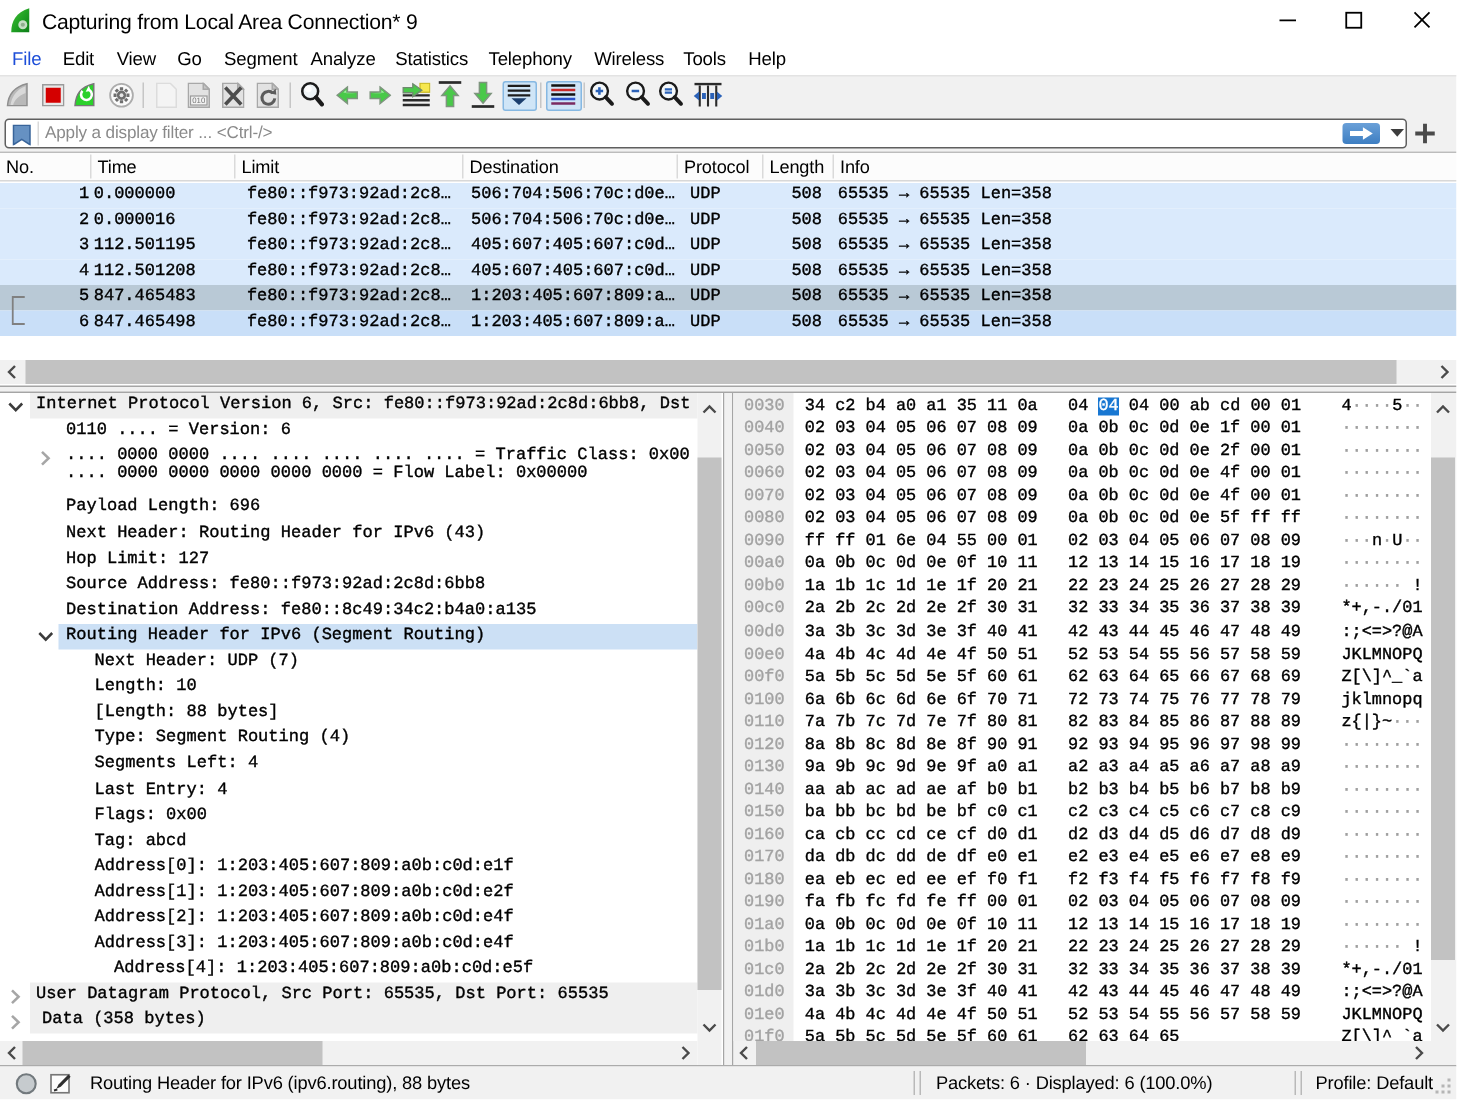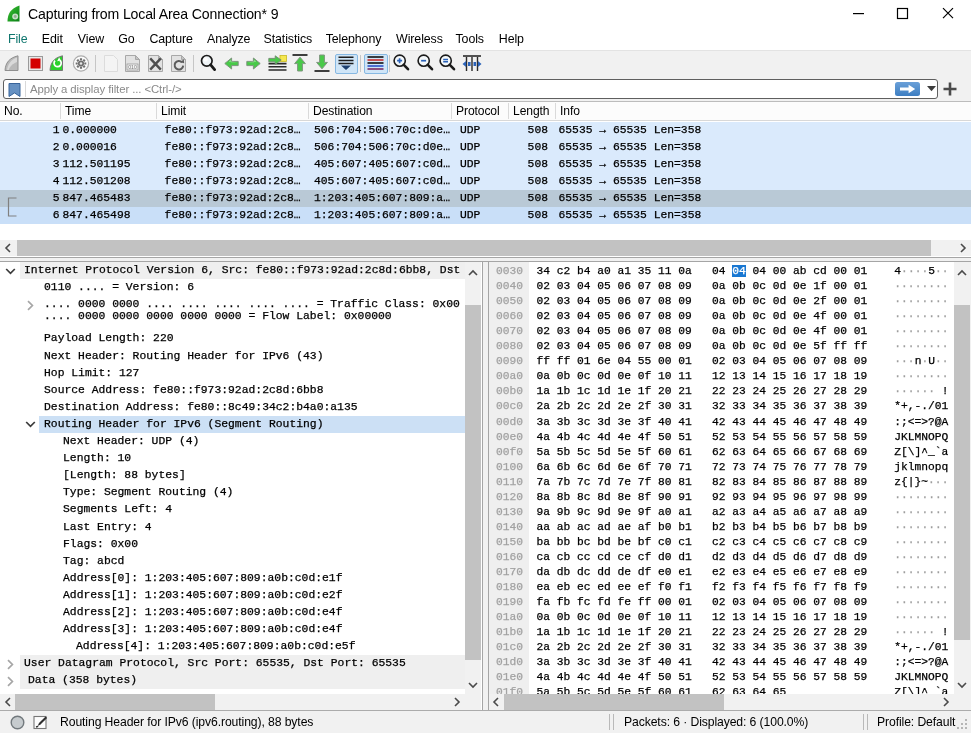--- a/index.html
+++ b/index.html
@@ -23,25 +23,25 @@
     <path d="M0.5,16.5 C0.5,9 3.5,3.5 12.5,0.5 L12.5,16.5 Z" fill="url(#fing)"></path>
     <circle cx="8.2" cy="11.5" r="3" fill="#cfe3cf" opacity="0.95"></circle>
     <circle cx="8.2" cy="11.5" r="1.4" fill="#8fae8f"></circle>
   </svg>
 <div class="a" style="left:28px;top:6px;font-size:14.1px;color:#000;letter-spacing:-0.15px">Capturing from Local Area Connection* 9</div>
 <svg class="a" style="left:845px;top:0px" width="126" height="28" viewBox="0 0 126 28">
     <path d="M8,13.6 h11" stroke="#000" stroke-width="1.2" fill="none"></path>
     <rect x="52.5" y="8.5" width="10" height="10" stroke="#000" stroke-width="1.2" fill="none"></rect>
     <path d="M98,8.2 l10,10 M108,8.2 l-10,10" stroke="#000" stroke-width="1.2" fill="none"></path>
   </svg>
-<div class="a" style="left:8px;top:32px;font-size:12.4px;color:#0f766e;letter-spacing:-0.1px">File</div>
+<div class="a" style="left:8px;top:32px;font-size:12.4px;color:#1d4ed8;letter-spacing:-0.1px">File</div>
 <div class="a" style="left:41.8px;top:32px;font-size:12.4px;color:#000;letter-spacing:-0.1px">Edit</div>
 <div class="a" style="left:77.8px;top:32px;font-size:12.4px;color:#000;letter-spacing:-0.1px">View</div>
 <div class="a" style="left:118.2px;top:32px;font-size:12.4px;color:#000;letter-spacing:-0.1px">Go</div>
-<div class="a" style="left:149.4px;top:32px;font-size:12.4px;color:#000;letter-spacing:-0.1px">Capture</div>
+<div class="a" style="left:149.4px;top:32px;font-size:12.4px;color:#000;letter-spacing:-0.1px">Segment</div>
 <div class="a" style="left:207px;top:32px;font-size:12.4px;color:#000;letter-spacing:-0.1px">Analyze</div>
 <div class="a" style="left:263.5px;top:32px;font-size:12.4px;color:#000;letter-spacing:-0.1px">Statistics</div>
 <div class="a" style="left:325.7px;top:32px;font-size:12.4px;color:#000;letter-spacing:-0.1px">Telephony</div>
 <div class="a" style="left:396.1px;top:32px;font-size:12.4px;color:#000;letter-spacing:-0.1px">Wireless</div>
 <div class="a" style="left:455.5px;top:32px;font-size:12.4px;color:#000;letter-spacing:-0.1px">Tools</div>
 <div class="a" style="left:498.8px;top:32px;font-size:12.4px;color:#000;letter-spacing:-0.1px">Help</div>
 <div class="a" style="left:0px;top:50px;width:971px;height:27.5px;background:#f1f1f1;border-top:1px solid #e3e3e3;box-sizing:border-box"></div>
 <div class="a" style="left:0px;top:77.5px;width:971px;height:23px;background:#f1f1f1"></div>
 <div class="a" style="left:0px;top:100.5px;width:971px;height:1px;background:#bcbcbc"></div>
 <svg class="a" style="left:4px;top:55px" width="18" height="16" viewBox="0 0 18 16">
@@ -218,31 +218,31 @@
 <svg class="a" style="left:5px;top:267.5px" width="11" height="7" viewBox="0 0 11 7">
     <path d="M1.2,1 L5.5,5.4 9.8,1" fill="none" stroke="#3c3c3c" stroke-width="1.7"></path>
   </svg>
 <div class="a mono tree" style="left:24px;top:262.0px;width:438px;height:17.1px;overflow:hidden">Internet Protocol Version 6, Src: fe80::f973:92ad:2c8d:6bb8, Dst: fe80::8c49:34c2:b4a0:a135</div>
 <div class="a mono tree" style="left:44px;top:279.1px;width:418px;height:17.1px;overflow:hidden">0110 .... = Version: 6</div>
 <svg class="a" style="left:26.5px;top:299.7px" width="7" height="11" viewBox="0 0 7 11">
     <path d="M1,1.2 L5.4,5.5 1,9.8" fill="none" stroke="#a6a6a6" stroke-width="1.7"></path>
   </svg>
 <div class="a mono tree" style="left:44px;top:296.2px;width:418px;height:17.1px;overflow:hidden">.... 0000 0000 .... .... .... .... .... = Traffic Class: 0x00 (DSCP: CS0, ECN: Not-ECT)</div>
 <div class="a mono tree" style="left:44px;top:308px;width:418px;height:17.1px;overflow:hidden">.... 0000 0000 0000 0000 0000 = Flow Label: 0x00000</div>
-<div class="a mono tree" style="left:44px;top:330.4px;width:418px;height:17.1px;overflow:hidden">Payload Length: 220</div>
+<div class="a mono tree" style="left:44px;top:330.4px;width:418px;height:17.1px;overflow:hidden">Payload Length: 696</div>
 <div class="a mono tree" style="left:44px;top:347.5px;width:418px;height:17.1px;overflow:hidden">Next Header: Routing Header for IPv6 (43)</div>
 <div class="a mono tree" style="left:44px;top:364.6px;width:418px;height:17.1px;overflow:hidden">Hop Limit: 127</div>
 <div class="a mono tree" style="left:44px;top:381.70000000000005px;width:418px;height:17.1px;overflow:hidden">Source Address: fe80::f973:92ad:2c8d:6bb8</div>
 <div class="a mono tree" style="left:44px;top:398.8px;width:418px;height:17.1px;overflow:hidden">Destination Address: fe80::8c49:34c2:b4a0:a135</div>
 <div class="a" style="left:38.5px;top:415.9px;width:426.5px;height:17.1px;background:#cce0f5"></div>
 <svg class="a" style="left:25px;top:421.4px" width="11" height="7" viewBox="0 0 11 7">
     <path d="M1.2,1 L5.5,5.4 9.8,1" fill="none" stroke="#3c3c3c" stroke-width="1.7"></path>
   </svg>
 <div class="a mono tree" style="left:44px;top:415.9px;width:418px;height:17.1px;overflow:hidden">Routing Header for IPv6 (Segment Routing)</div>
-<div class="a mono tree" style="left:63px;top:433.0px;width:399px;height:17.1px;overflow:hidden">Next Header: UDP (4)</div>
+<div class="a mono tree" style="left:63px;top:433.0px;width:399px;height:17.1px;overflow:hidden">Next Header: UDP (7)</div>
 <div class="a mono tree" style="left:63px;top:450.1px;width:399px;height:17.1px;overflow:hidden">Length: 10</div>
 <div class="a mono tree" style="left:63px;top:467.20000000000005px;width:399px;height:17.1px;overflow:hidden">[Length: 88 bytes]</div>
 <div class="a mono tree" style="left:63px;top:484.3px;width:399px;height:17.1px;overflow:hidden">Type: Segment Routing (4)</div>
 <div class="a mono tree" style="left:63px;top:501.40000000000003px;width:399px;height:17.1px;overflow:hidden">Segments Left: 4</div>
 <div class="a mono tree" style="left:63px;top:518.5px;width:399px;height:17.1px;overflow:hidden">Last Entry: 4</div>
 <div class="a mono tree" style="left:63px;top:535.6px;width:399px;height:17.1px;overflow:hidden">Flags: 0x00</div>
 <div class="a mono tree" style="left:63px;top:552.7px;width:399px;height:17.1px;overflow:hidden">Tag: abcd</div>
 <div class="a mono tree" style="left:63px;top:569.8px;width:399px;height:17.1px;overflow:hidden">Address[0]: 1:203:405:607:809:a0b:c0d:e1f</div>
 <div class="a mono tree" style="left:63px;top:586.9000000000001px;width:399px;height:17.1px;overflow:hidden">Address[1]: 1:203:405:607:809:a0b:c0d:e2f</div>
 <div class="a mono tree" style="left:63px;top:604.0px;width:399px;height:17.1px;overflow:hidden">Address[2]: 1:203:405:607:809:a0b:c0d:e4f</div>

